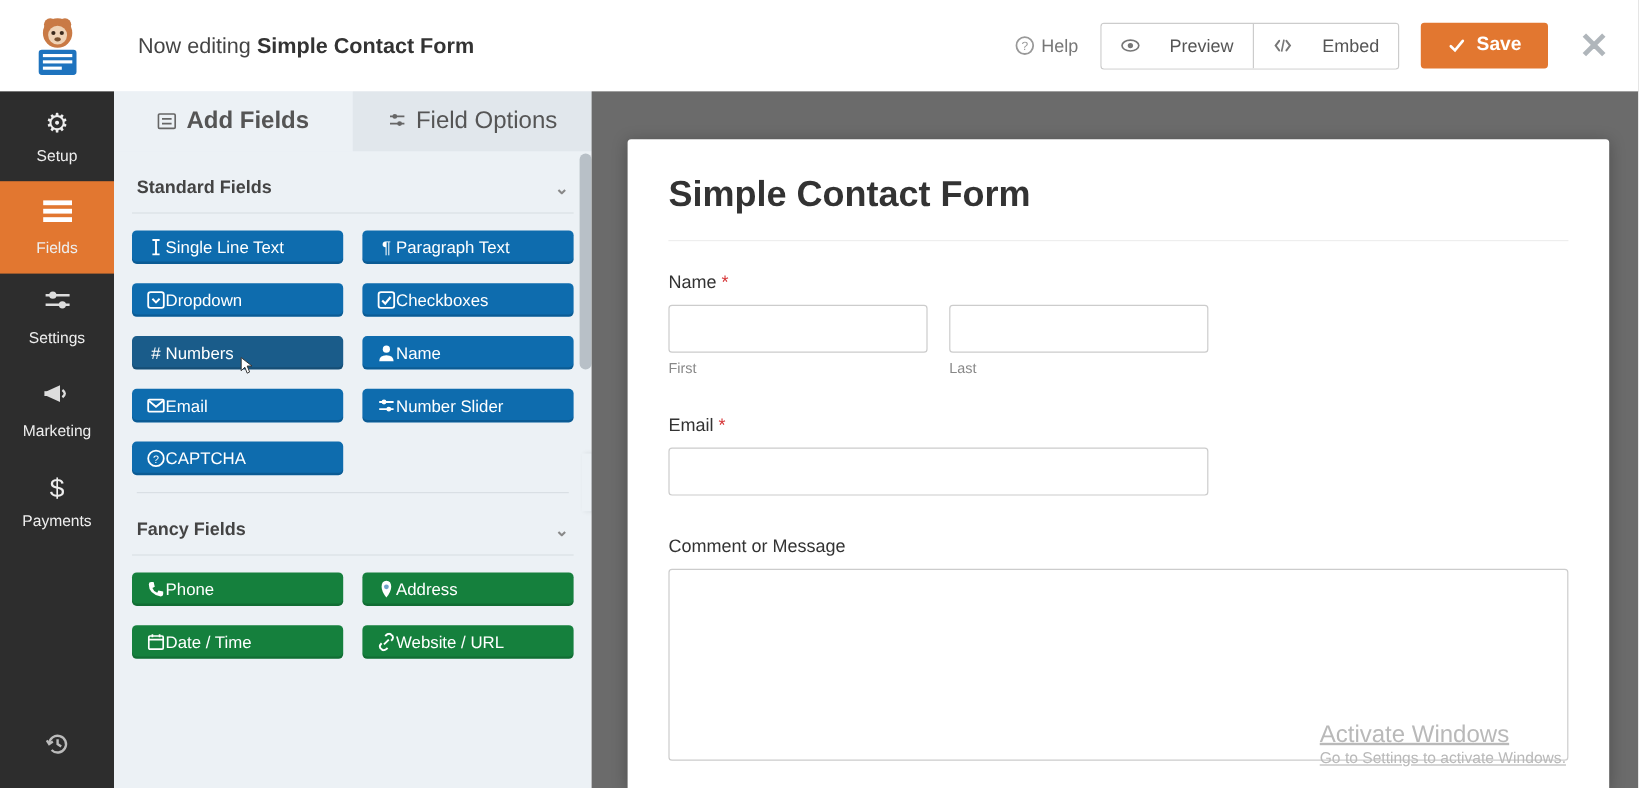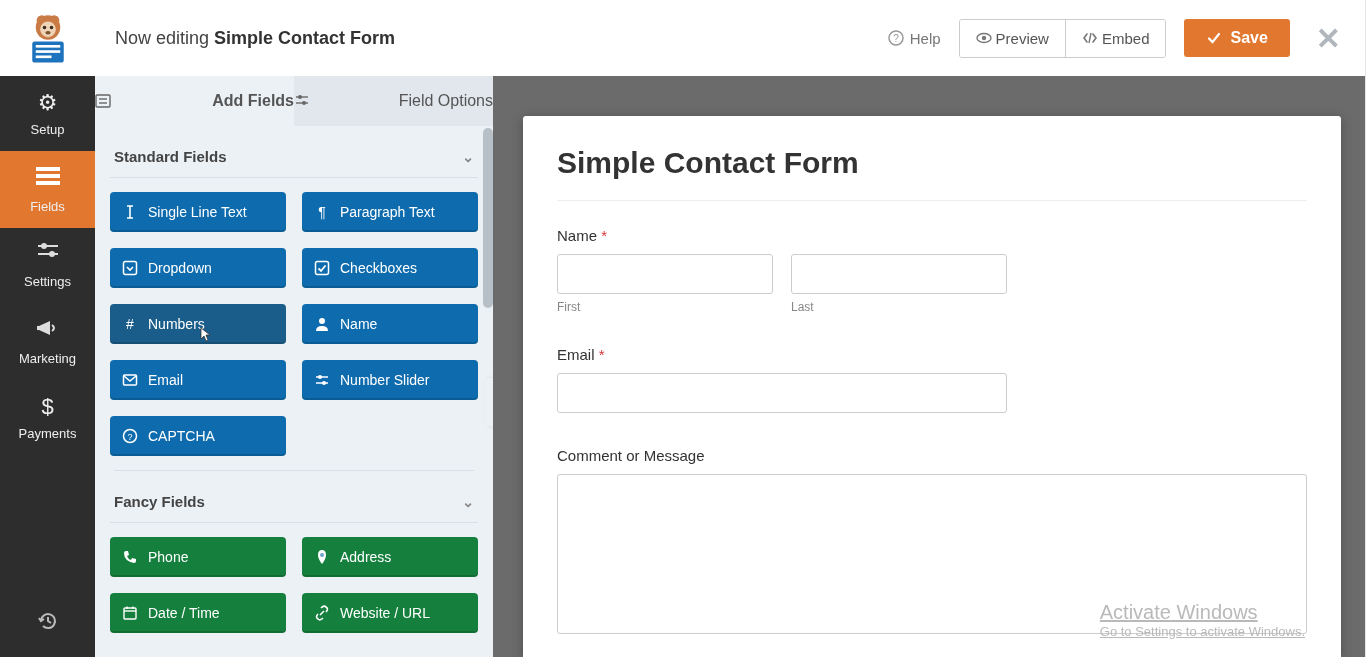--- a/index.html
+++ b/index.html
@@ -25,21 +25,21 @@
     margin-left: auto; display: flex; align-items: center; gap: 18px; padding-right: 24px;
   }
   .help-link {
     color: #777; font-size: 15px; display: flex; align-items: center; gap: 6px; cursor: pointer;
   }
   .segmented {
     display: flex; border: 1px solid #ccc; border-radius: 3px; overflow: hidden;
   }
   .segmented button {
     background: #fff; border: none; padding: 10px 16px; font-size: 15px; color: #555;
-    display: flex; align-items: center; gap: 4px; cursor: pointer;
+    display: flex; align-items: center; gap: 25px; cursor: pointer;
   }
   .segmented button + button { border-left: 1px solid #ccc; }
   .save-btn {
     background: #e27730; color: #fff; border: none; border-radius: 3px;
     padding: 10px 22px; font-size: 16px; font-weight: 600; cursor: pointer;
     display: flex; align-items: center; gap: 8px;
   }
   .close-x { color: #b0b6bb; font-size: 30px; cursor: pointer; margin-left: 8px; font-weight: bold; }
   
   
@@ -58,41 +58,41 @@
     margin-top: auto; color: #ccc; text-align: center; padding: 16px 0 20px; font-size: 20px; cursor:pointer;
   }
   
   
   .fields-panel {
     position: absolute; left: 95px; top: 76px; bottom: 0; width: 398px;
     background: #ecf1f5; display: flex; flex-direction: column;
   }
   .panel-tabs { display: flex; height: 50px; }
   .panel-tab {
-    flex: 1; display: flex; align-items: center; justify-content: space-between; gap: 8px;
-    font-size: 16px; color: #555; cursor: pointer;
+    flex: 1; display: flex; align-items: center; justify-content: center; gap: 8px;
+    font-size: 20px; color: #555; cursor: pointer;
   }
   .panel-tab.active { background: #ecf1f5; font-weight: 600; }
   .panel-tab.inactive { background: #e1e7ec; }
   .panel-body {
     flex: 1; overflow-y: auto; padding: 0 0 20px 0; position: relative;
   }
   .panel-body-inner { padding: 0 15px 60px 15px; }
   .group-header {
     display: flex; align-items: center; justify-content: space-between;
     padding: 22px 4px 12px 4px; color: #444; font-size: 15px; font-weight: 600;
     border-bottom: 1px solid #d9dfe4; margin-bottom: 14px; cursor: pointer;
   }
   .group-header .chev { color: #888; font-size: 14px; }
   .field-grid {
     display: grid; grid-template-columns: 1fr 1fr; gap: 16px 16px; margin-bottom: 14px;
   }
   .field-btn {
     background: #0e6cae; color: #fff; border-radius: 4px;
-    display: flex; align-items: center; gap: 10px; padding: 0 12px; height: 40px;
+    display: flex; align-items: center; gap: 0; padding: 0 12px; height: 28px;
     font-size: 14px; cursor: grab; position: relative;
     box-shadow: inset 0 -2px 0 rgba(0,0,0,0.15);
   }
   .field-btn.hover { background: #1a5c8a; }
   .field-btn.fancy { background: #15803d; }
   .field-btn .ficon { width: 16px; display:inline-flex; justify-content:center; font-size: 14px; }
   .hr-sep { border: none; border-top: 1px solid #d9dfe4; margin: 8px 4px 0 4px; }
   
   .panel-scrollbar {
     position: absolute; right: 0; top: 2px; width: 10px; height: 180px;

